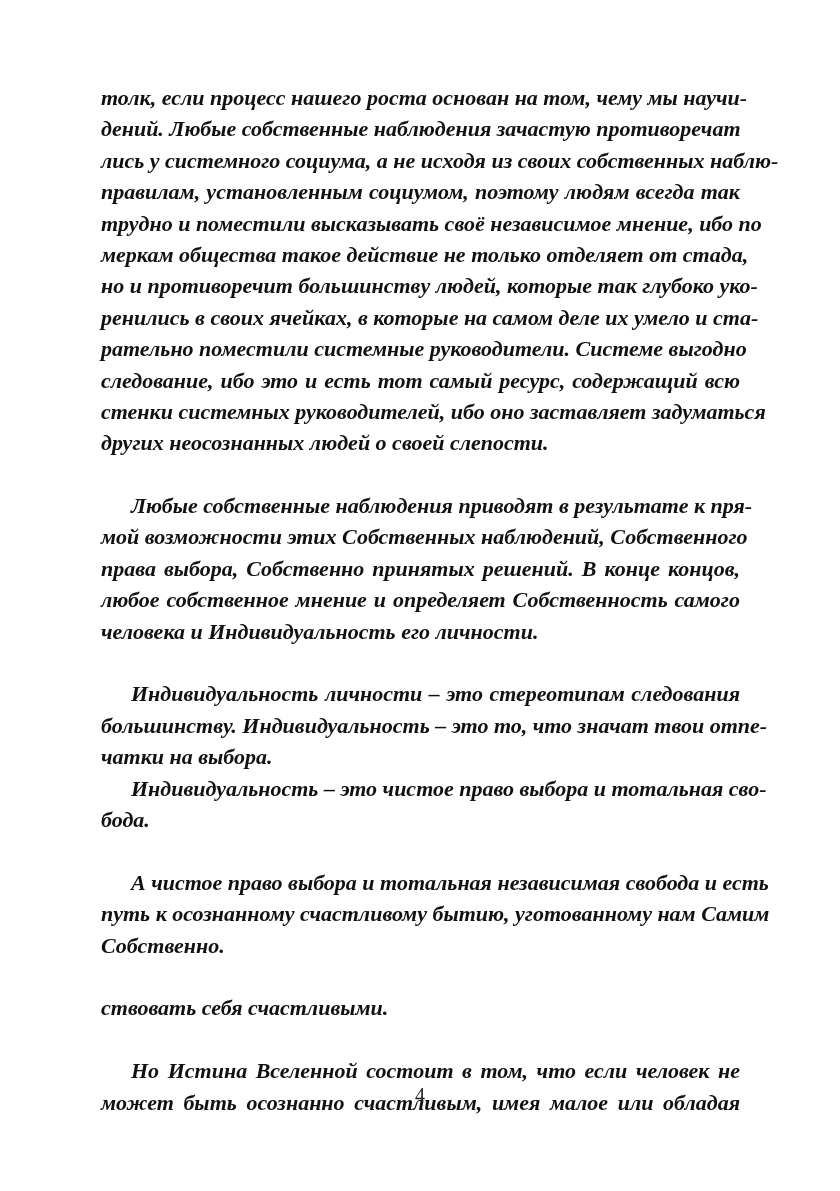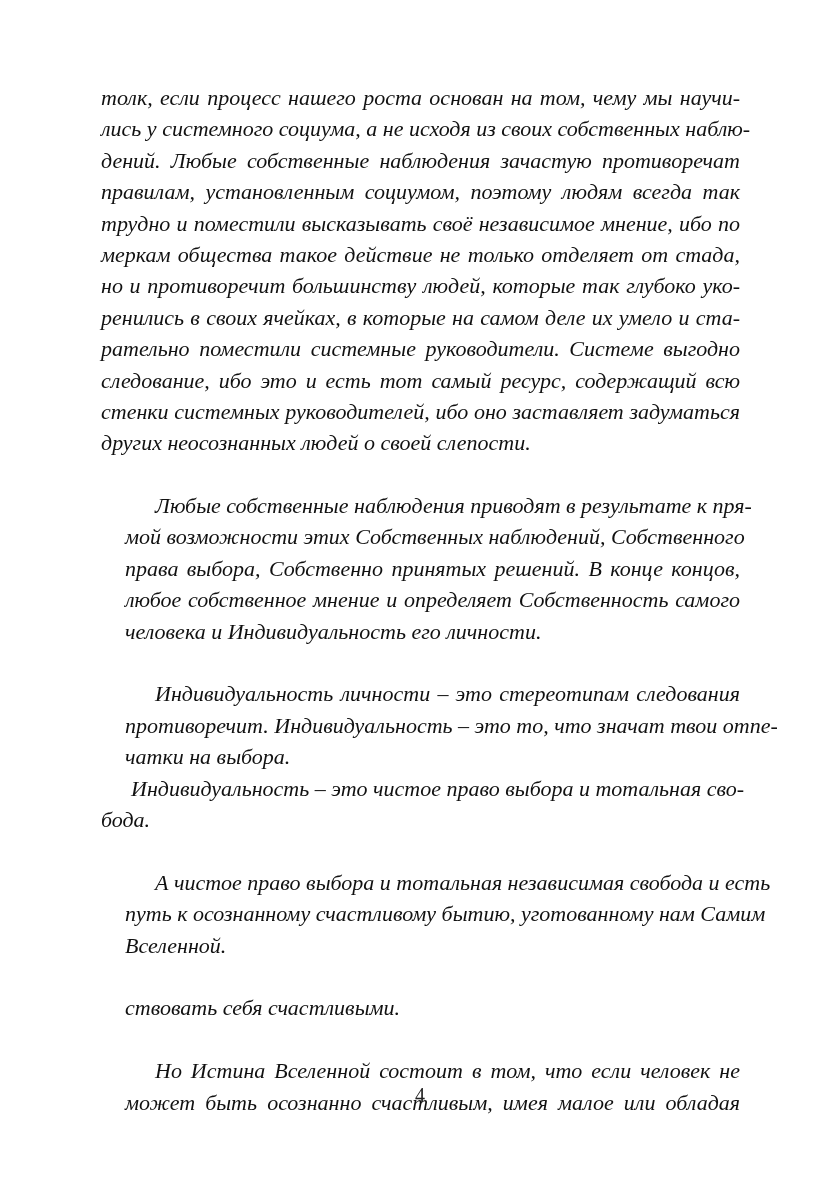--- a/index.html
+++ b/index.html
@@ -29,29 +29,29 @@
     font-style: italic;
     font-size: 22px;
     color: #111111;
     line-height: 31.4px;
   }
   .para {
     margin: 0;
   }
   .para.gap-before {
     margin-top: 31.4px;
-    margin-left: 24px;
   }
   .line {
     display: block;
     text-align: justify;
     text-align-last: justify;
     white-space: nowrap;
     height: 31.4px;
     overflow: visible;
+    font-weight: bold;
   }
   .line.indent {
     padding-left: 30px;
   }
   .line.last {
     text-align-last: left;
   }
   .page-number {
     position: absolute;
     left: 0;
@@ -65,22 +65,22 @@
   }
 </style>
 </head>
 <body>
 
 <div class="page">
   <div class="text-block">
 
     <div class="para">
       <span class="line">толк, если процесс нашего роста основан на том, чему мы научи-</span>
+      <span class="line">дений. Любые собственные наблюдения зачастую противоречат</span>
       <span class="line">лись у системного социума, а не исходя из своих собственных наблю-</span>
-      <span class="line">дений. Любые собственные наблюдения зачастую противоречат</span>
       <span class="line">правилам, установленным социумом, поэтому людям всегда так</span>
       <span class="line">трудно и поместили высказывать своё независимое мнение, ибо по</span>
       <span class="line">меркам общества такое действие не только отделяет от стада,</span>
       <span class="line">но и противоречит большинству людей, которые так глубоко уко-</span>
       <span class="line">ренились в своих ячейках, в которые на самом деле их умело и ста-</span>
       <span class="line">рательно поместили системные руководители. Системе выгодно</span>
       <span class="line">следование, ибо это и есть тот самый ресурс, содержащий всю</span>
       <span class="line">стенки системных руководителей, ибо оно заставляет задуматься</span>
       <span class="line last">других неосознанных людей о своей слепости.</span>
     </div>
@@ -88,33 +88,33 @@
     <div class="para gap-before">
       <span class="line indent">Любые собственные наблюдения приводят в результате к пря-</span>
       <span class="line">мой возможности этих Собственных наблюдений, Собственного</span>
       <span class="line">права выбора, Собственно принятых решений. В конце концов,</span>
       <span class="line">любое собственное мнение и определяет Собственность самого</span>
       <span class="line last">человека и Индивидуальность его личности.</span>
     </div>
 
     <div class="para gap-before">
       <span class="line indent">Индивидуальность личности – это стереотипам следования</span>
-      <span class="line">противоречит. Индивидуальность – это то, что значат твои отпе-</span>
+      <span class="line">большинству. Индивидуальность – это то, что значат твои отпе-</span>
       <span class="line last">чатки на выбора.</span>
     </div>
 
     <div class="para">
       <span class="line indent">Индивидуальность – это чистое право выбора и тотальная сво-</span>
       <span class="line last">бода.</span>
     </div>
 
     <div class="para gap-before">
       <span class="line indent">А чистое право выбора и тотальная независимая свобода и есть</span>
       <span class="line">путь к осознанному счастливому бытию, уготованному нам Самим</span>
-      <span class="line last">Вселенной.</span>
+      <span class="line last">Собственно.</span>
     </div>
 
     <div class="para gap-before">
       <span class="line last">ствовать себя счастливыми.</span>
     </div>
 
     <div class="para gap-before">
       <span class="line indent">Но Истина Вселенной состоит в том, что если человек не</span>
       <span class="line">может быть осознанно счастливым, имея малое или обладая</span>
     </div>

